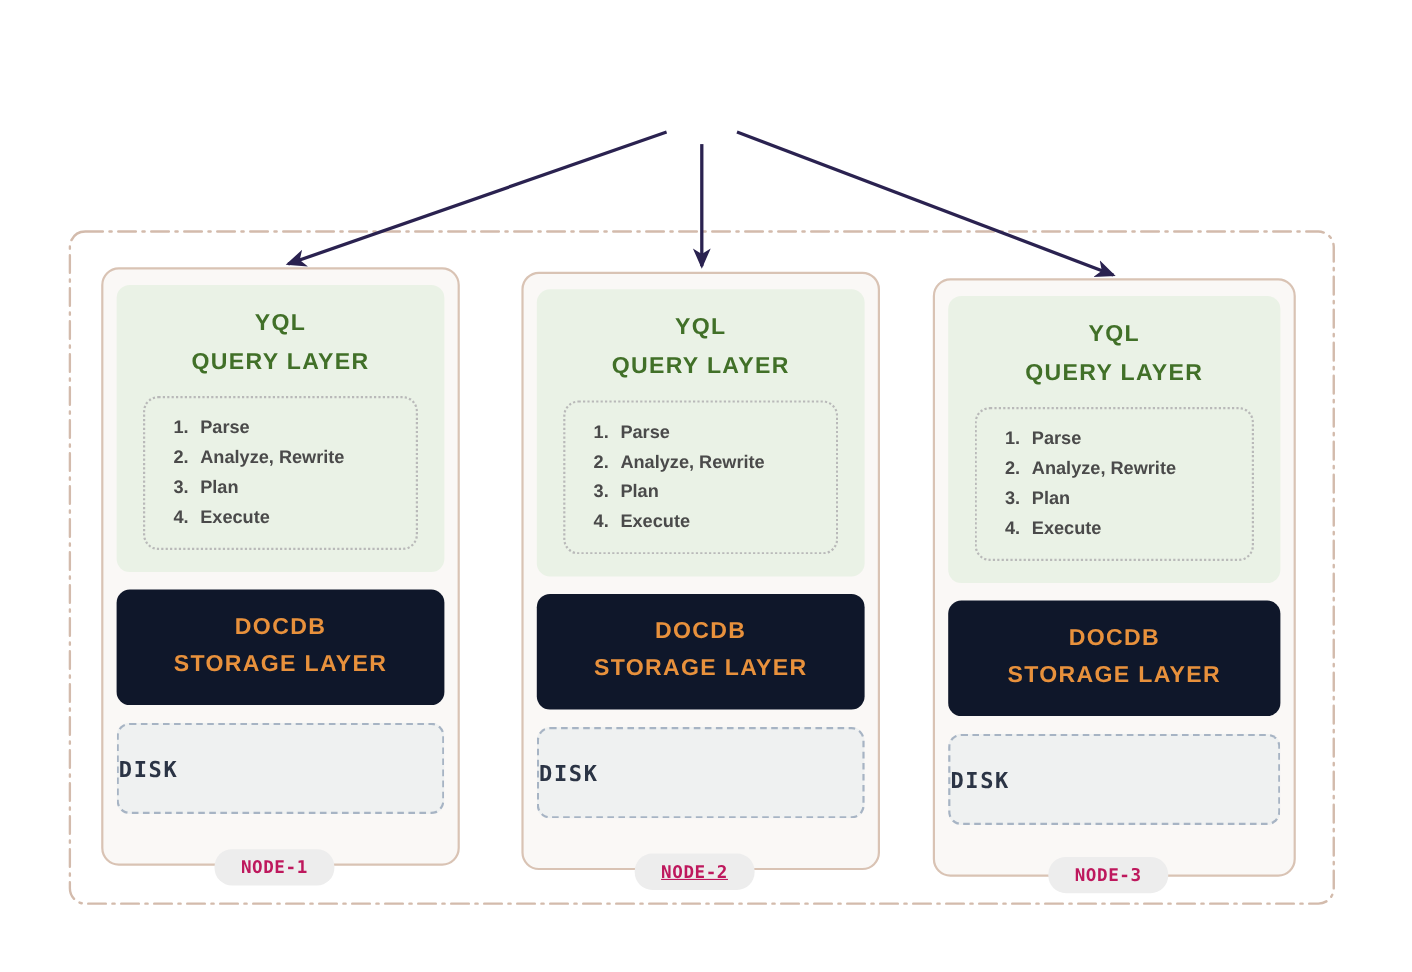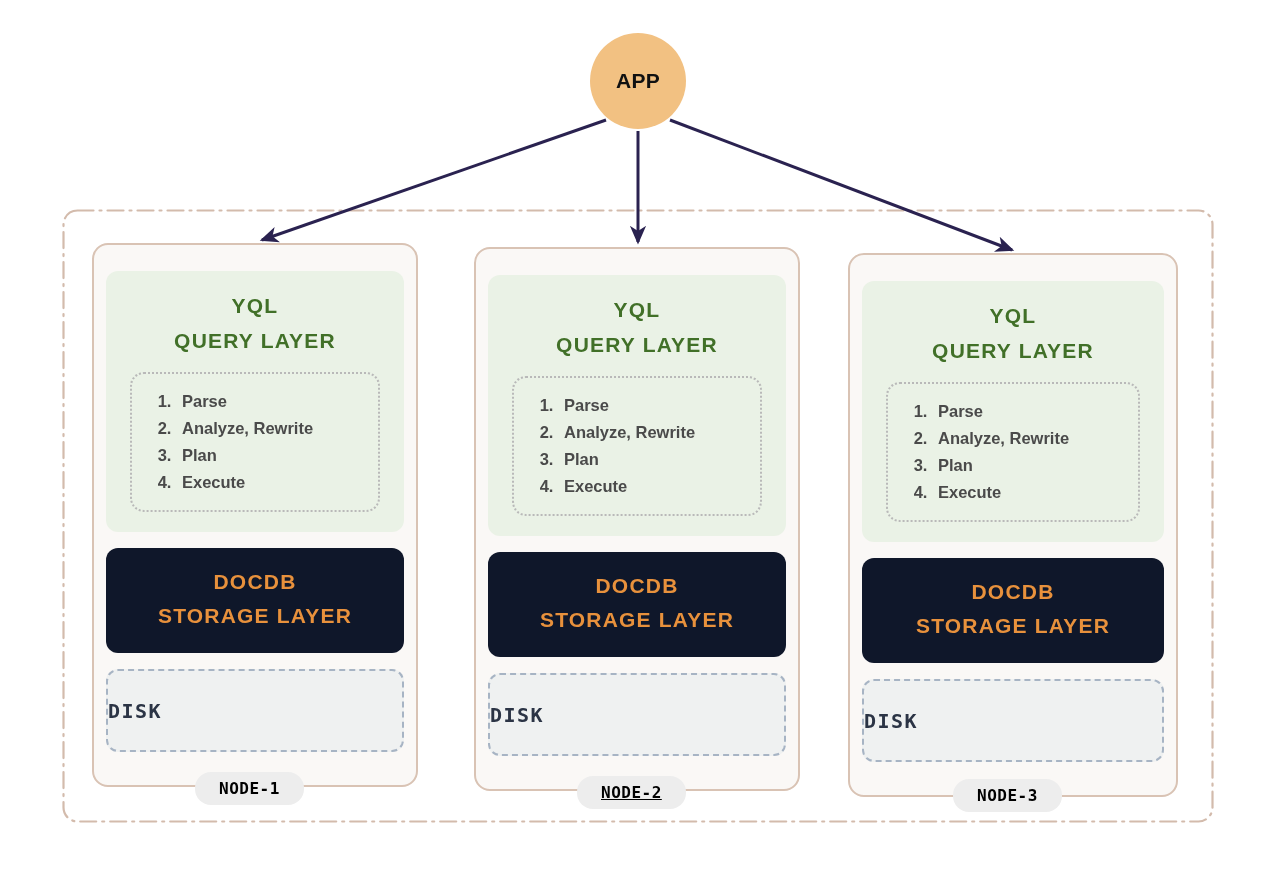--- a/index.html
+++ b/index.html
@@ -84,21 +84,20 @@
   #node-1 { left: 92px;  top: 243px; width: 326px; height: 544px; }
   #node-2 { left: 474px; top: 247px; width: 326px; height: 544px; }
   #node-3 { left: 848px; top: 253px; width: 330px; height: 544px; }
 
   
   .yql-block {
     background: #EAF2E6;
     border-radius: 12px;
     padding: 18px 16px 20px 16px;
     box-sizing: border-box;
-    margin-top: 12px;
   }
   .yql-title {
     text-align: center;
     color: #417028;
     font-weight: 700;
     font-size: 21px;
     line-height: 1.65;
     letter-spacing: 1.2px;
     white-space: pre-line;
   }
@@ -162,21 +161,21 @@
 
   
   .node-pill {
     position: absolute;
     background: #EDEDED;
     border-radius: 16px;
     padding: 7px 24px;
     font-family: "DejaVu Sans Mono", monospace;
     font-weight: 700;
     font-size: 16px;
-    color: #000000;
+    color: #be185d;
     letter-spacing: 0.5px;
     z-index: 6;
     white-space: nowrap;
   }
   #pill-1 { left: 195px; top: 772px; }
   #pill-2 { left: 577px; top: 776px; text-decoration: underline; }
   #pill-3 { left: 953px; top: 779px; }
 </style>
 </head>
 <body>
@@ -193,23 +192,20 @@
     <defs>
       <marker id="arrowhead" markerWidth="7" markerHeight="7" refX="5.4" refY="3.1" orient="auto" markerUnits="strokeWidth">
         <path d="M0,0.4 L6.2,3.1 L0,5.8 L1.7,3.1 Z" fill="#2A2250"></path>
       </marker>
     </defs>
     <line x1="606" y1="120" x2="262" y2="240" stroke="#2A2250" stroke-width="3" marker-end="url(#arrowhead)"></line>
     <line x1="638" y1="131" x2="638" y2="242" stroke="#2A2250" stroke-width="3" marker-end="url(#arrowhead)"></line>
     <line x1="670" y1="120" x2="1012" y2="250" stroke="#2A2250" stroke-width="3" marker-end="url(#arrowhead)"></line>
   </svg>
 
-  <div class="app-circle">
-    <span class="app-label">APP</span>
-  </div>
 
   <div class="node-card" id="node-1">
     <div class="yql-block">
       <div class="yql-title">YQL
 QUERY LAYER</div>
       <div class="yql-steps">
         <ol>
           <li>Parse</li>
           <li>Analyze, Rewrite</li>
           <li>Plan</li>

